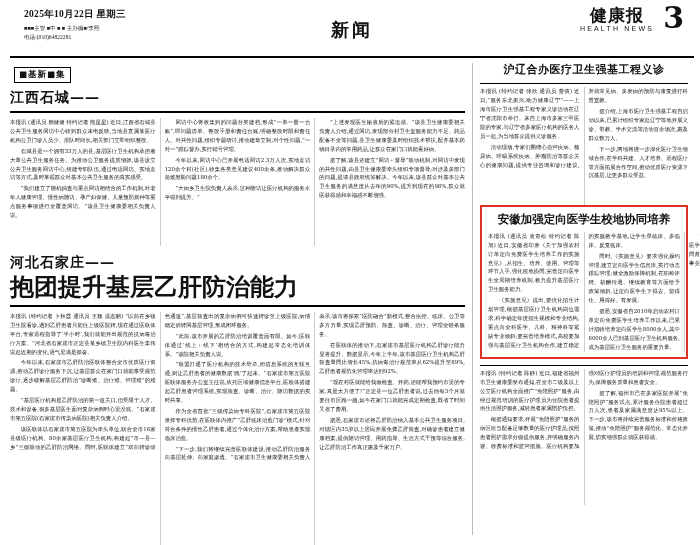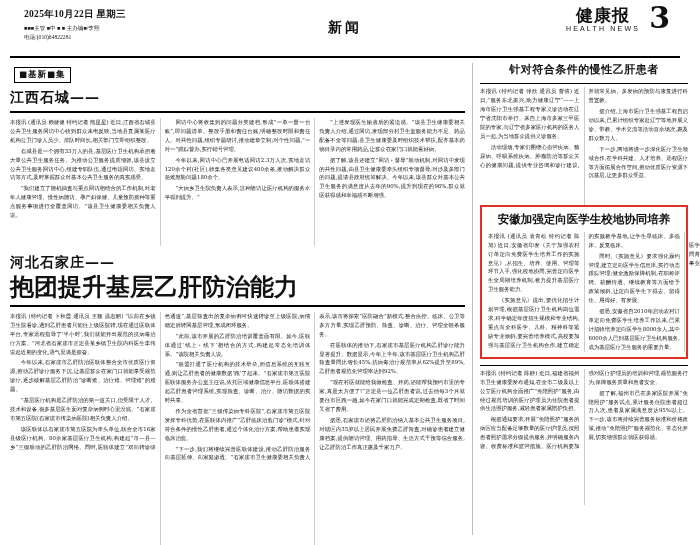--- a/index.html
+++ b/index.html
@@ -4,30 +4,30 @@
 <style>
   * { box-sizing: border-box; }
   html, body { margin:0; padding:0; }
   body {
     width:700px; height:545px;
     background:#ffffff;
     font-family:"Liberation Serif", serif;
     color:#111;
     overflow:hidden;
   }
-  .page { position:relative; width:700px; height:545px; padding:6px 20px 0 10px; }
+  .page { position:relative; width:700px; height:545px; padding:6px 6px 0 10px; }
 
   
   .masthead { position:relative; height:52px; border-bottom:2px solid #000; }
   .mh-left { position:absolute; left:14px; top:2px; width:200px; }
   .mh-date { font-size:9.5px; font-weight:bold; letter-spacing:.3px; }
   .mh-sub { font-size:5.6px; line-height:1.55; color:#222; margin-top:3px; }
   .mh-sub div { white-space:nowrap; }
   .mh-center { position:absolute; left:0; right:0; top:12px; text-align:center; }
-  .mh-title { font-size:14px; font-weight:bold; letter-spacing:3px; font-family:"DejaVu Serif", serif; }
+  .mh-title { font-size:18px; font-weight:bold; letter-spacing:3px; font-family:"DejaVu Serif", serif; }
   .mh-right { position:absolute; right:10px; top:-2px; text-align:right; }
   .mh-logo { font-size:17px; font-weight:bold; letter-spacing:1px; font-family:"DejaVu Serif", serif; display:inline-block; }
   .mh-en { font-size:7px; letter-spacing:2.2px; text-align:center; margin-top:-2px; font-family:"Liberation Sans", sans-serif; }
   .mh-pageno { font-size:30px; font-weight:bold; display:inline-block; vertical-align:top; margin-left:5px; line-height:.95; font-family:"DejaVu Serif", serif;}
 
   
   .content { position:relative; margin-top:5px; height:472px; }
 
   .colrule { position:absolute; top:0; width:1px; background:#bbb; height:100%; }
 
@@ -146,21 +146,21 @@
           <p>“现在村医就能给我做检查、开药,还能帮我预约市里的专家,真是太方便了!”正定县一位乙肝患者说,过去他每3个月就要往市区跑一趟,如今在家门口就能完成定期检查,既省了时间又省了费用。</p>
           <p>据悉,石家庄市还将乙肝防治纳入基本公共卫生服务项目,对辖区内35岁以上居民开展免费乙肝筛查,对确诊患者建立健康档案,提供随访管理、用药指导、生活方式干预等综合服务,让乙肝防治工作真正惠及千家万户。</p>
         </div>
       </div>
     </div>
 
     <div class="colrule" style="left:462px;"></div>
 
     <div style="position:absolute;left:470px;top:0;width:208px;">
 
-      <div class="right-head">针对符合条件的慢性乙肝患者</div>
+      <div class="right-head">沪辽合办医疗卫生强基工程义诊</div>
       <div class="rule-thin"></div>
 
       <div class="body-text twocol" style="margin-top:3px;height:118px;">
         <p class="lead">本报讯 (特约记者 张欣 通讯员 曹倩) 近日,“服务东北振兴,助力健康辽宁”——上海市医疗卫生强基工程专家义诊活动在辽宁省沈阳市举行。来自上海市多家三甲医院的专家,与辽宁省多家医疗机构的医务人员一起,为当地群众提供义诊服务。</p>
         <p>活动现场,专家们围绕心血管疾病、糖尿病、呼吸系统疾病、肿瘤防治等群众关心的健康问题,提供专业咨询和诊疗建议,并就常见病、多发病的预防与康复进行科普宣教。</p>
         <p>据介绍,上海市医疗卫生强基工程自启动以来,已累计组织专家赴辽宁等地开展义诊、带教、学术交流等活动百余场次,惠及群众数万人。</p>
         <p>下一步,两地将进一步深化医疗卫生领域合作,在学科共建、人才培养、远程医疗等方面拓展合作空间,推动优质医疗资源下沉基层,让更多群众受益。</p>
       </div>
 
       <div class="boxed">

